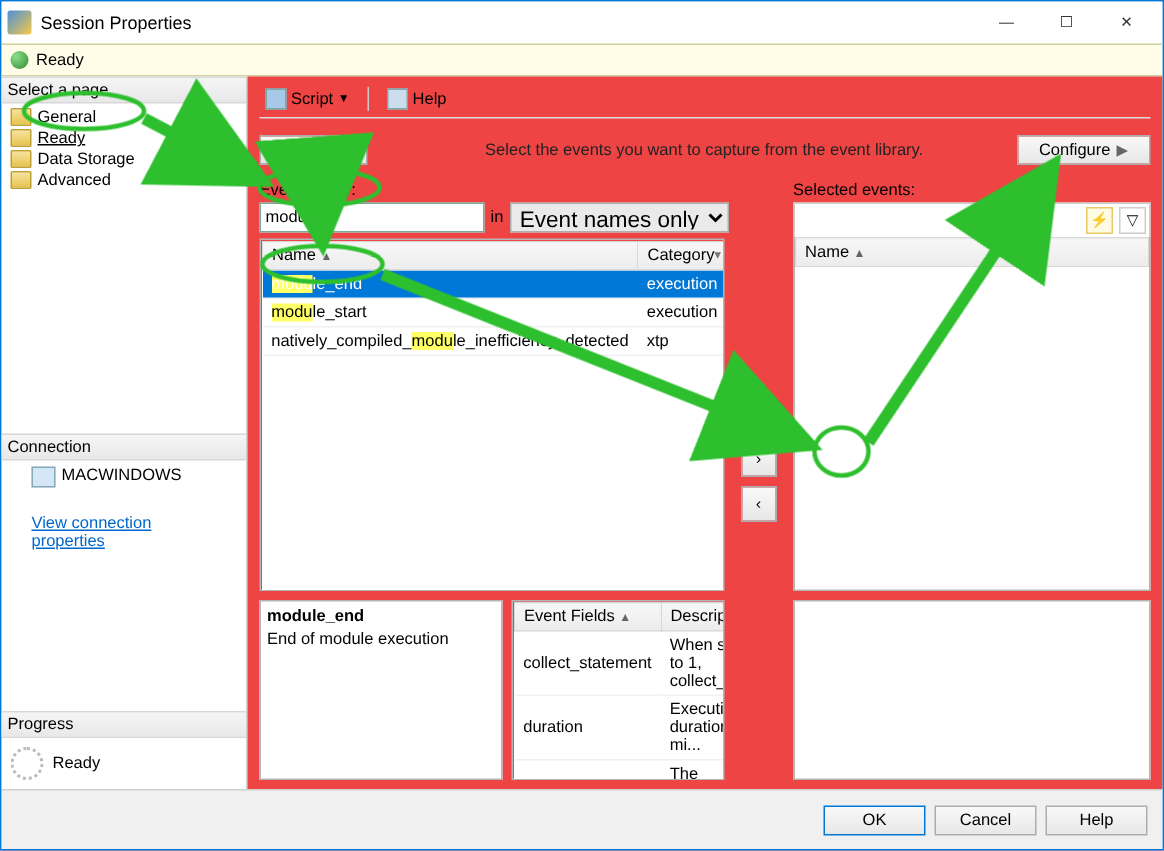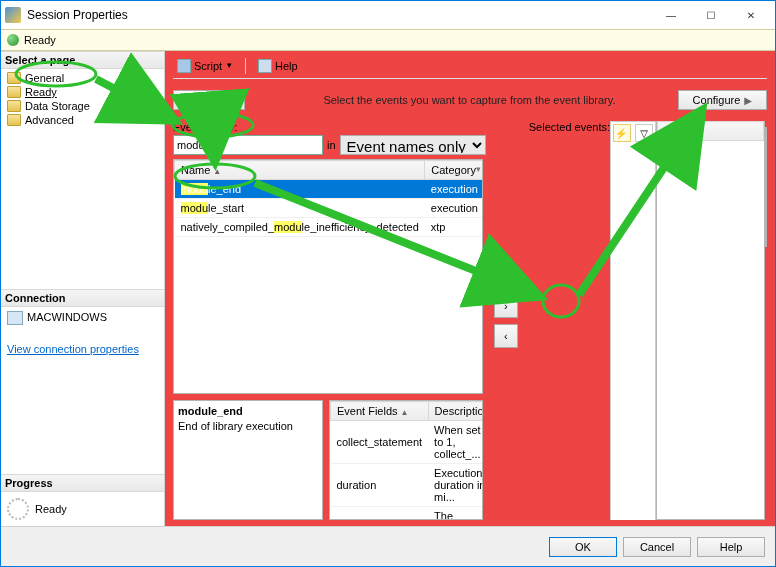--- a/index.html
+++ b/index.html
@@ -9,46 +9,46 @@
   .titlebar .icon { width: 16px; height: 16px; margin-right: 6px; background: linear-gradient(135deg,#4a90d9,#f7c948); border-radius: 2px; }
   .titlebar .title { flex: 1; font-size: 12px; }
   .titlebar .wbtn { width: 40px; height: 28px; display: flex; align-items: center; justify-content: center; font-family: sans-serif; font-size: 10px; color: #333; cursor: default; }
   
   .statusbar { height: 22px; background: #fffde7; border-top: 1px solid #d0d0a0; border-bottom: 1px solid #d0d0a0; display: flex; align-items: center; padding: 0 6px; }
   .statusbar .ball { width: 12px; height: 12px; border-radius: 50%; background: radial-gradient(circle at 30% 30%, #8be08b, #2e8b2e); margin-right: 5px; }
   
   .content { display: flex; height: calc(100% - 28px - 22px - 40px); }
   
   .leftpane { width: 164px; background: #fff; border-right: 1px solid #d0d0d0; display: flex; flex-direction: column; }
-  .section-hdr { background: linear-gradient(#f5f5f5,#e8e8e8); border-top: 1px solid #d8d8d8; border-bottom: 1px solid #d8d8d8; padding: 2px 4px; font-weight: bold; font-size: 11px; }
+  .section-hdr { background: linear-gradient(#f5f5f5,#e8e8e8); border-top: 1px solid #d8d8d8; border-bottom: 1px solid #d8d8d8; padding: 2px 4px; font-weight: normal; font-size: 11px; }
   .tree { padding: 2px 0; }
   .tree-item { display: flex; align-items: center; padding: 1px 6px; gap: 4px; cursor: default; font-size: 11px; }
   .tree-item .ticon { width: 14px; height: 12px; background: linear-gradient(#f7e39e,#e6c34f); border: 1px solid #c0a030; border-radius: 1px; }
   .tree-item.sel .label { text-decoration: underline; }
-  .conn-block { padding: 4px 6px; font-size: 11px; flex:1; }
+  .conn-block { padding: 4px 20px; font-size: 11px; flex:1; }
   .link { color: #0066cc; text-decoration: underline; cursor: pointer; display: block; margin-top: 18px; }
   .progress-row { display:flex; align-items:center; gap:6px; padding:6px; }
   .spinner { width:22px; height:22px; border:2px dotted #bbb; border-radius:50%; }
   
   .rightpane { flex: 1; background: #ef4444; padding: 6px 8px; position: relative; display: flex; flex-direction: column; }
   .toolbar { display: flex; align-items: center; gap: 8px; height: 22px; border-bottom: 1px solid #ddd; padding-bottom: 4px; margin-bottom: 8px; }
   .tbtn { display: flex; align-items: center; gap: 3px; padding: 1px 4px; font-size: 11px; cursor: default; }
   .tbtn .ic { width: 14px; height: 14px; background: #a8c8e8; border: 1px solid #7aa; }
   .tbtn .caret { font-size: 8px; }
   
   .action-row { display: flex; align-items: center; height: 26px; margin-bottom: 8px; }
   .btn { background: linear-gradient(#f9f9f9,#e7e7e7); border: 1px solid #adadad; padding: 3px 14px; font-size: 11px; cursor: default; display:inline-flex; align-items:center; gap:4px; }
   .btn:disabled, .btn.disabled { color: #a0a0a0; }
   .btn .arrow { font-size: 10px; color: #666; }
   .instruct { flex:1; text-align:center; font-size:11px; color:#222;margin-left:16px; }
   
   .mid { display: flex; gap: 6px; flex: 1; min-height: 0; }
   .col-lib { flex: 1.3; display:flex; flex-direction:column; min-width:0; }
   .col-move { width: 34px; display:flex; flex-direction:column; justify-content:center; gap:6px; align-items:center; }
-  .col-sel { flex: 1; display:flex; flex-direction:row; min-width:0; }
+  .col-sel { flex: 1; display:flex; flex-direction:column; min-width:0; }
   
   .group-label { font-size: 11px; margin-bottom: 2px; }
   .searchrow { display:flex; gap:4px; margin-bottom:4px; align-items:center; }
   .searchrow input[type=text] { flex:1; border:1px solid #7a9; padding:2px 3px; font-size:11px; height:20px; }
   .searchrow select { border:1px solid #adadad; background:#eaeaea; padding:1px 2px; font-size:15px; height:20px; }
   
   .grid { background:#fff; border:1px solid #b5b5b5; flex:1; overflow:auto; }
   .grid table { width:100%; border-collapse:collapse; font-size:11px; }
   .grid th { background:linear-gradient(#f7f7f7,#ececec); border:1px solid #d8d8d8; padding:3px 6px; text-align:left; font-weight:normal; position:relative; }
   .grid th .sort { font-size:8px; margin-left:3px; color:#666; }
@@ -57,21 +57,21 @@
   .grid tr.selrow td { background:#0078d7; color:#fff; }
   .grid tr.altrow td { background:transparent; }
   mark { background:#ffff66; color:inherit; padding:0; }
   
   .movebtn { width:24px; height:24px; background:linear-gradient(#f9f9f9,#e7e7e7); border:1px solid #adadad; display:flex; align-items:center; justify-content:center; font-size:11px; cursor:default; }
   
   .sel-toolbar { display:flex; justify-content:flex-end; gap:4px; padding:2px 2px; background:#fff; border:1px solid #ccc; border-bottom:none; }
   .sel-toolbar .sbtn { width:18px; height:18px; border:1px solid #e7c96b; background:#fffbe2; display:flex; align-items:center; justify-content:center; font-size:10px; }
   
   .detail-row { display:flex; gap:6px; height:120px; margin-top:6px; }
-  .detail-left { width:150px; background:#fff; border:1px solid #b5b5b5; padding:4px; font-size:11px; }
+  .detail-left { width:162px; background:#fff; border:1px solid #b5b5b5; padding:4px; font-size:11px; }
   .detail-left .dn { font-weight:bold; margin-bottom:3px; }
   .detail-mid { flex:1; background:#fff; border:1px solid #b5b5b5; overflow:auto; }
   
   .footer { height:40px; background:#f0f0f0; border-top:1px solid #d0d0d0; display:flex; align-items:center; justify-content:flex-end; gap:6px; padding:0 10px; }
   .footer .btn { min-width:68px; justify-content:center; }
   .footer .btn.primary { border:1px solid #0078d7; }
   
   svg.anno { position:absolute; top:0; left:0; width:776px; height:567px; pointer-events:none; z-index:50; }
 </style>
 </head>
@@ -188,21 +188,21 @@
                 <td>xtp</td>
 
               </tr>
             </tbody>
           </table>
         </div>
 
         <div class="detail-row">
           <div class="detail-left">
             <div class="dn">module_end</div>
-            <div>End of library execution</div>
+            <div>End of module execution</div>
           </div>
           <div class="detail-mid grid">
             <table>
               <thead>
                   <tr>
                 <th><span>Event Fields</span><span class="sort">▲</span></th>
                 <th><span>Description</span></th>
               </tr>
                 </thead>
               <tbody id="fields-body">

